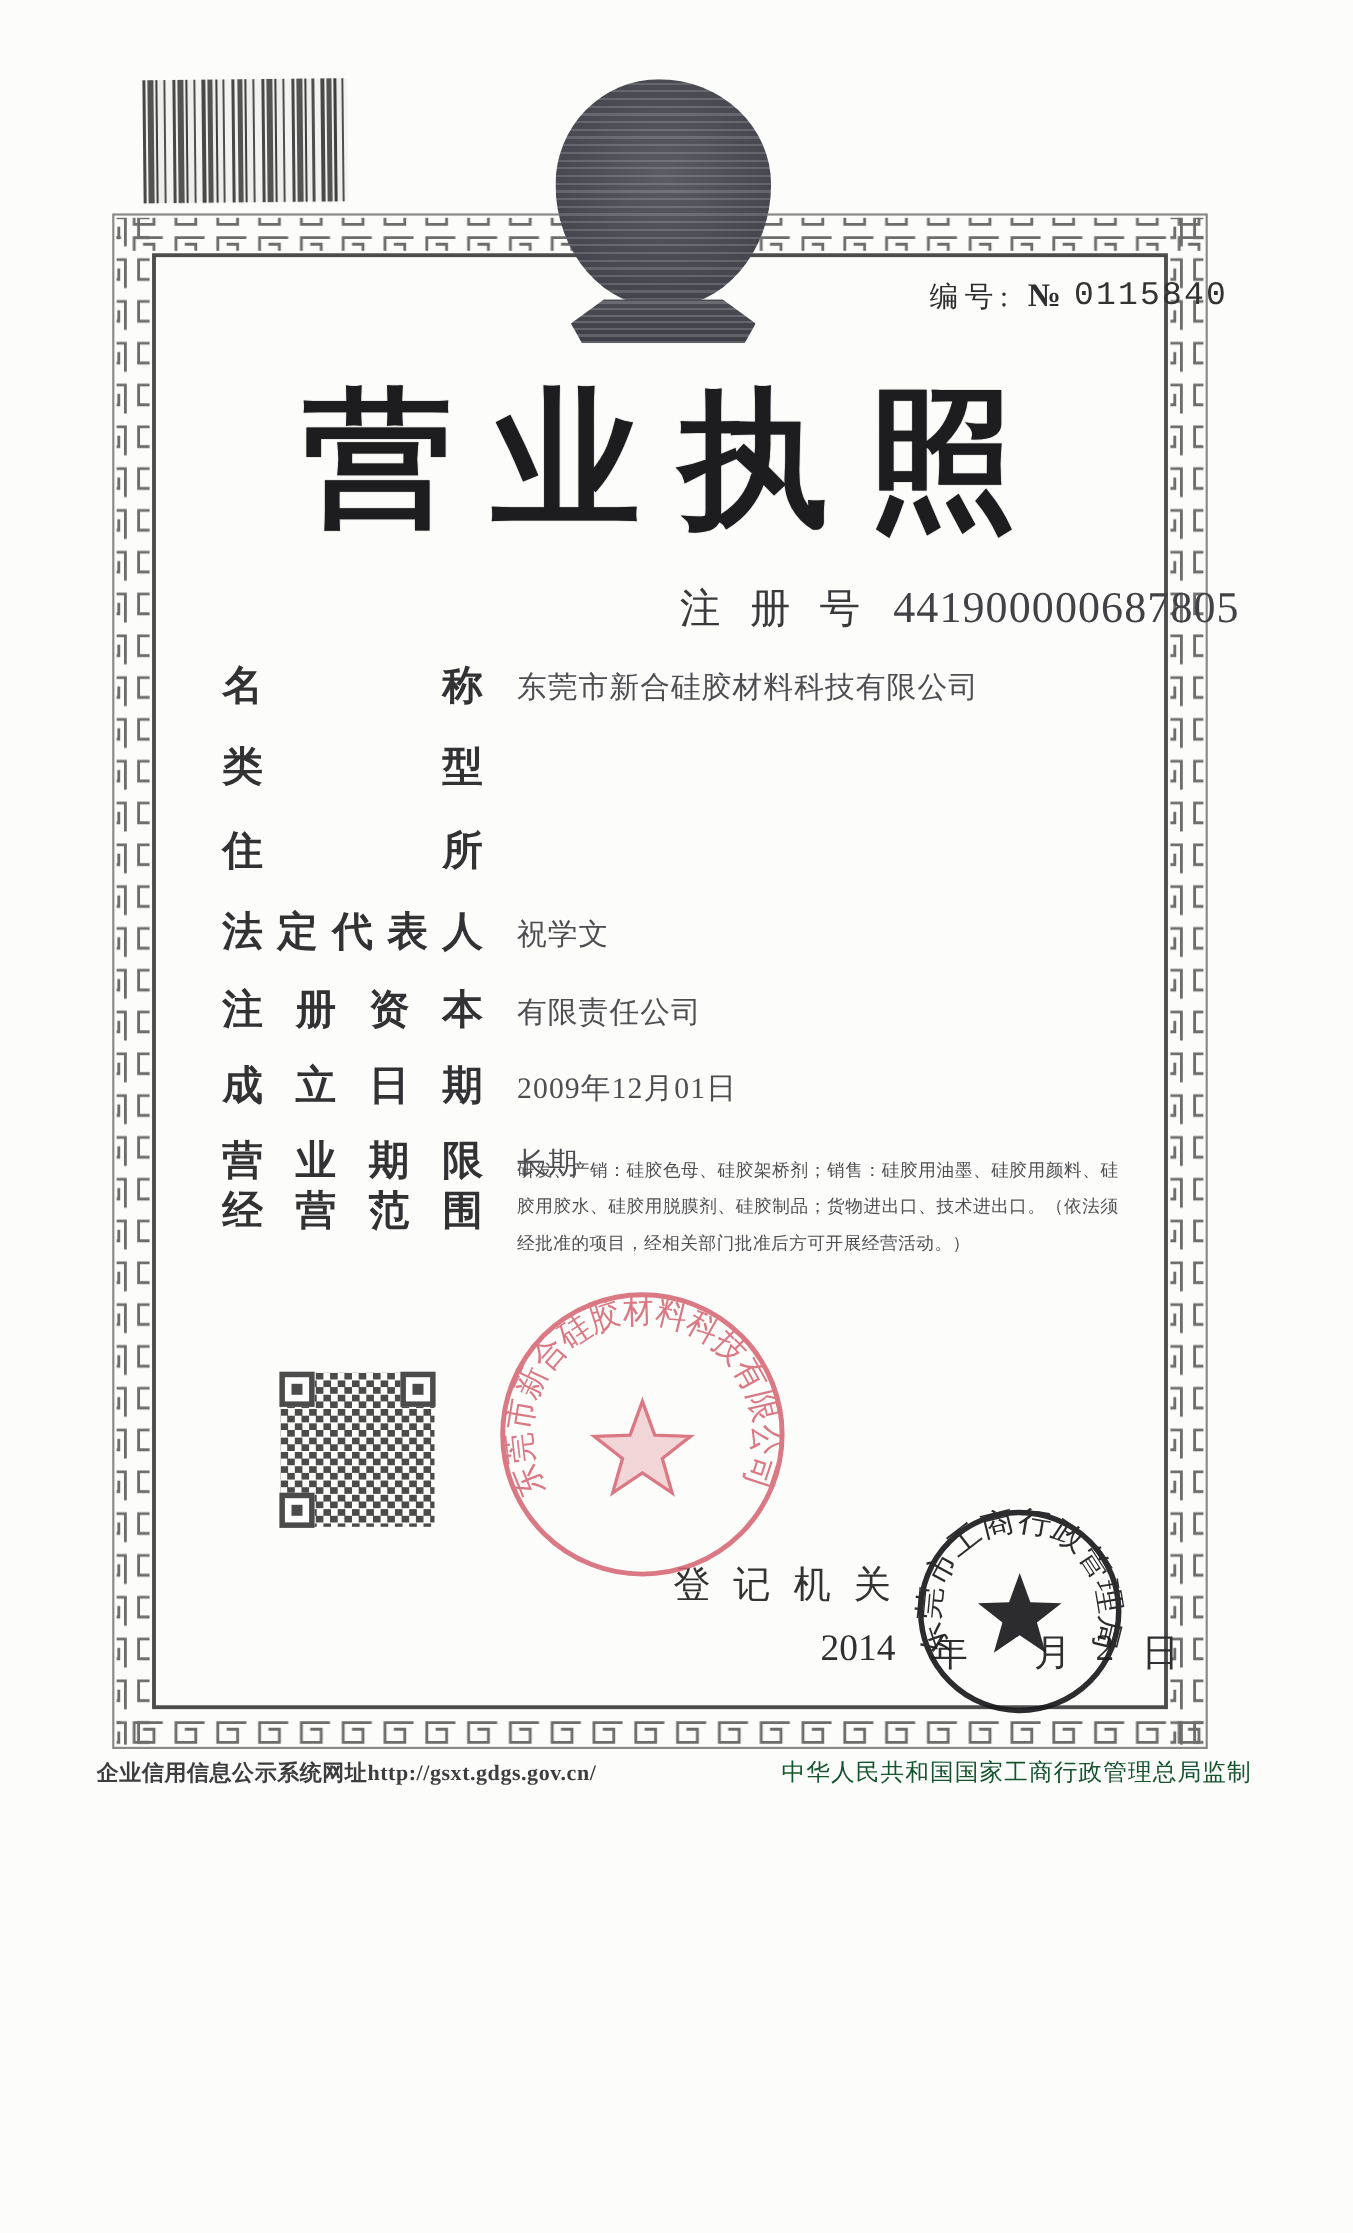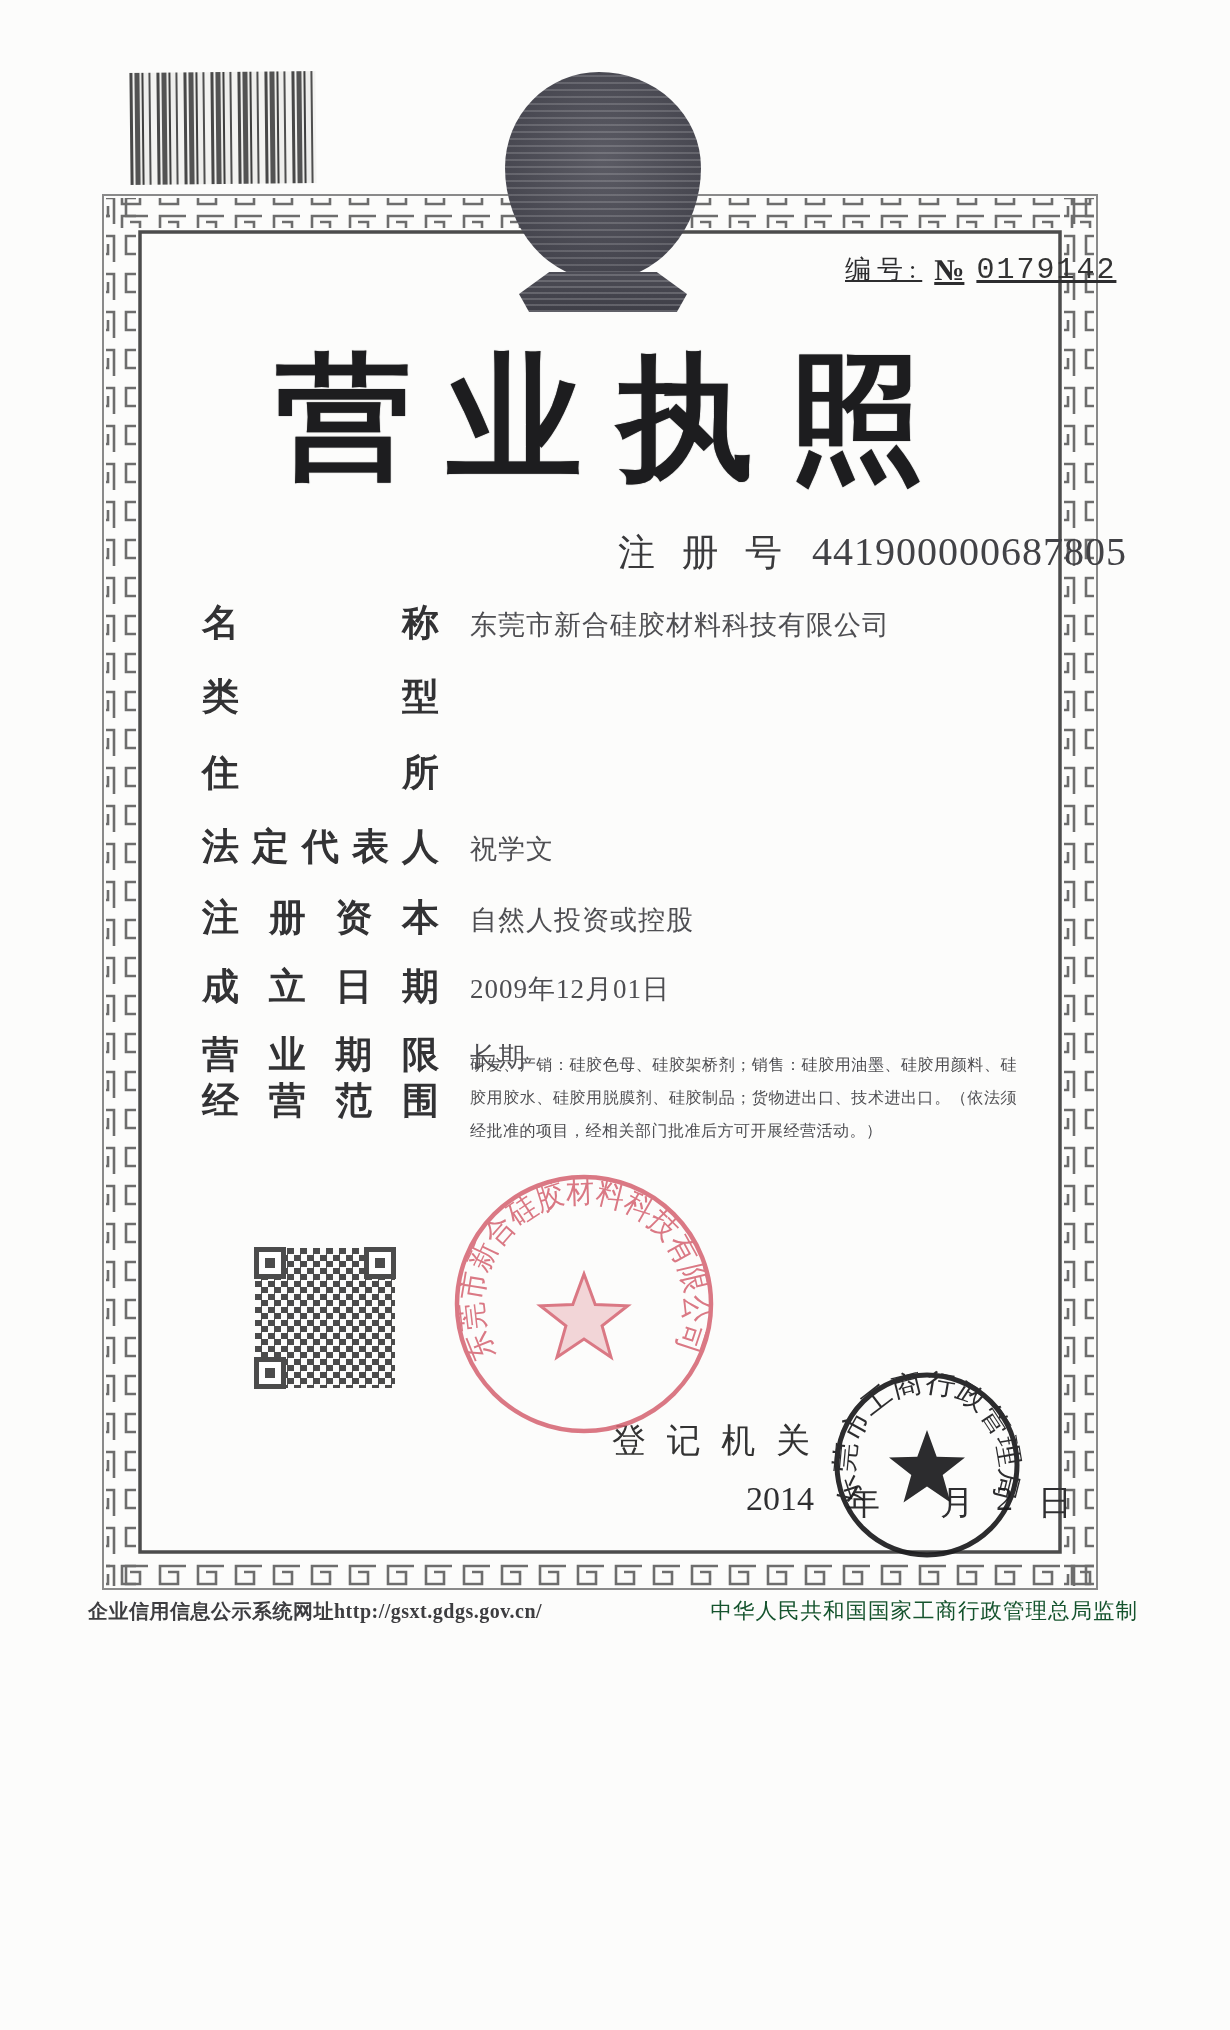--- a/index.html
+++ b/index.html
@@ -22,21 +22,21 @@
       repeating-linear-gradient(0deg, rgba(250,250,250,.16) 0 2px, rgba(0,0,0,0) 2px 7px),
       radial-gradient(circle at 50% 42%, #5b5b64 0%, #4a4a53 55%, #3d3d46 100%);
     filter:blur(.5px);}
   #emblem .base{position:absolute;left:14px;top:200px;width:168px;height:40px;
     clip-path:polygon(18% 0,82% 0,100% 55%,94% 100%,6% 100%,0 55%);
     background:
       repeating-linear-gradient(0deg, rgba(250,250,250,.18) 0 2px, rgba(0,0,0,0) 2px 6px),
       linear-gradient(#4c4c55,#3e3e47);
     filter:blur(.5px);}
   
-  #serial-line{left:845px;top:252px;z-index:3;display:flex;align-items:flex-end;gap:12px;color:#2d2d2f;text-decoration:underline;}
+  #serial-line{left:845px;top:252px;z-index:3;display:flex;align-items:flex-start;gap:12px;color:#2d2d2f;}
   #serial-line .slabel{font-size:26px;letter-spacing:6px;}
   #serial-line .smark{font-size:30px;font-weight:bold;}
   #serial-line .snum{font-size:30px;font-family:"Liberation Mono","DejaVu Sans Mono",monospace;letter-spacing:2px;color:#333;}
   #title{left:276px;top:328px;width:648px;z-index:3;font-size:135px;font-weight:900;color:#1d1d1f;
          text-shadow:0 0 1px #555;}
   .spread{display:flex;justify-content:space-between;}
   #reg-line{left:618px;top:528px;z-index:3;display:flex;align-items:baseline;gap:30px;}
   #reg-line .rlabel{width:164px;font-size:37px;color:#3a3a3c;}
   #reg-line .rnum{font-size:40px;color:#424246;letter-spacing:1px;}
   
@@ -91,21 +91,21 @@
   <div id="barcode" class="abs"></div>
 
   <div id="emblem" class="abs">
     <div class="crest"></div>
     <div class="base"></div>
   </div>
 
   <div id="serial-line" class="abs">
     <span class="slabel">编号:</span>
     <span class="smark">№</span>
-    <span class="snum">0179142</span>
+    <span class="snum">0115840</span>
   </div>
 
   <div id="title" class="abs spread">
       <span>营</span>
       <span>业</span>
       <span>执</span>
       <span>照</span>
     </div>
 
   <div id="reg-line" class="abs">
@@ -146,21 +146,21 @@
       </div>
     <div class="fvalue">祝学文</div>
   </div>
   <div class="frow" style="top:893px">
     <div class="flabel spread">
         <span>注</span>
         <span>册</span>
         <span>资</span>
         <span>本</span>
       </div>
-    <div class="fvalue">自然人投资或控股</div>
+    <div class="fvalue">有限责任公司</div>
   </div>
   <div class="frow" style="top:962px">
     <div class="flabel spread">
         <span>成</span>
         <span>立</span>
         <span>日</span>
         <span>期</span>
       </div>
     <div class="fvalue">2009年12月01日</div>
   </div>

